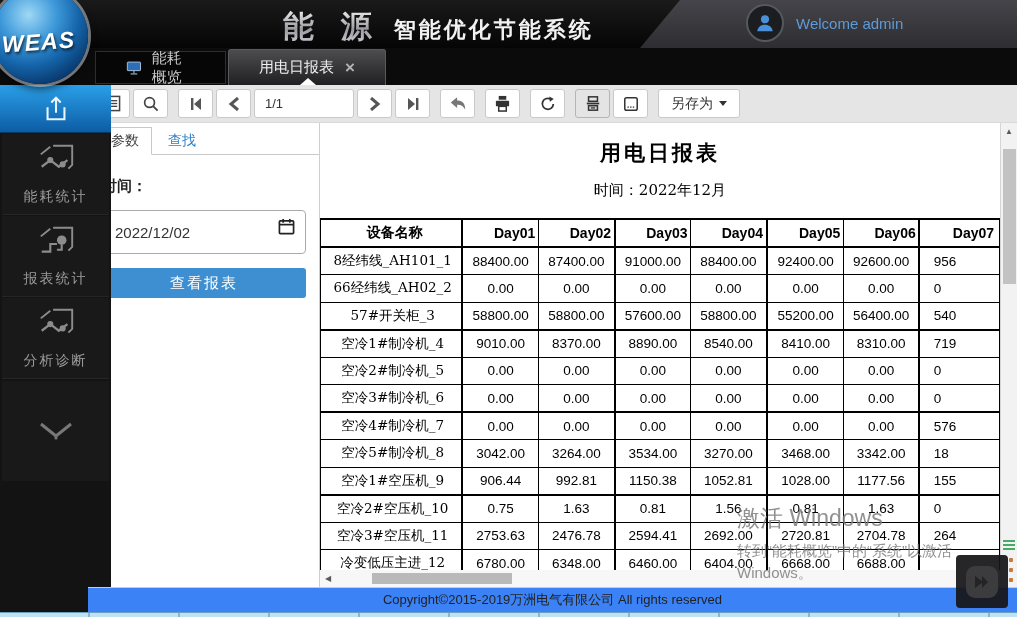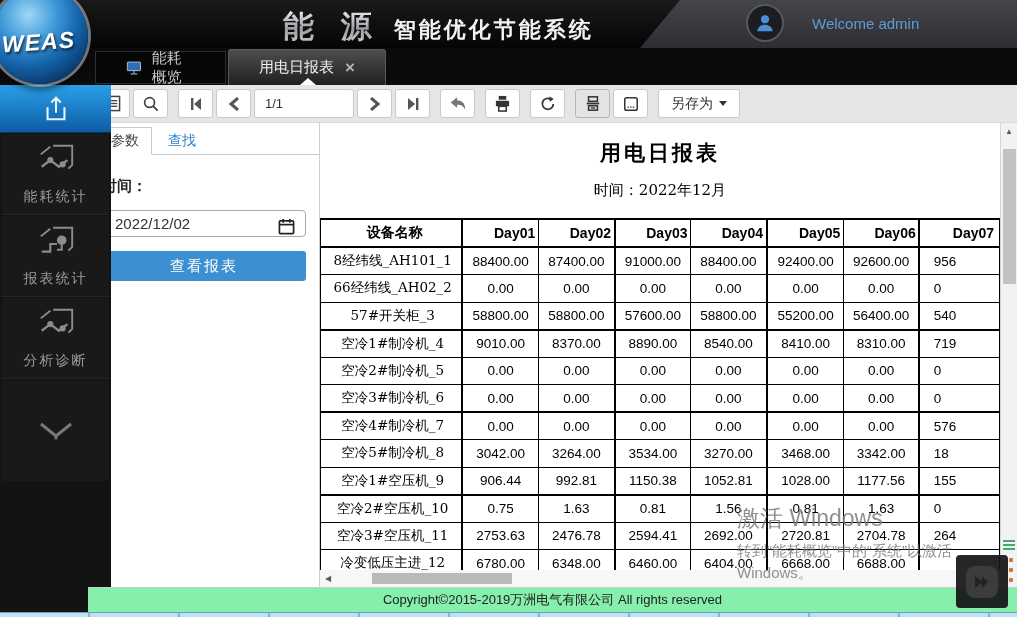--- a/index.html
+++ b/index.html
@@ -7,21 +7,21 @@
   body { font-family:"Liberation Sans", sans-serif; }
   .app { position:relative; width:1017px; height:617px; background:#fff; overflow:hidden; margin:0 auto; }
 
   
   .header { position:absolute; left:0; top:0; width:1017px; height:48px; background:linear-gradient(#1a1a1a,#050505); z-index:5; }
   .header-right { position:absolute; right:0; top:0; width:395px; height:48px; background:linear-gradient(#44444a,#2e2e32); clip-path:polygon(58px 0, 100% 0, 100% 100%, 18px 100%); }
   .brand { position:absolute; left:283px; top:6px; display:flex; align-items:baseline; gap:14px; }
   .brand-primary { font-family:"DejaVu Serif", serif; font-weight:bold; font-size:31px; letter-spacing:8px;
     background:linear-gradient(#ffffff,#9a9aa0 55%,#d8d8de); -webkit-background-clip:text; background-clip:text; color:transparent; }
   .brand-secondary { color:#f2f2f2; font-weight:bold; font-size:22px; letter-spacing:3px; }
-  .welcome { position:absolute; left:746px; top:4px; display:flex; align-items:center; gap:28px; }
+  .welcome { position:absolute; left:746px; top:4px; display:flex; align-items:center; gap:12px; }
   .avatar { width:38px; height:38px; border-radius:50%; background:#1b1d20; border:2px solid #55585c; display:flex; align-items:center; justify-content:center; }
   .welcome-text { color:#5e9bd8; font-size:15px; }
 
   
   .logo { position:absolute; left:-8px; top:-12px; width:96px; height:96px; border-radius:50%; z-index:20;
     background:radial-gradient(circle at 38% 28%, #9fd8f5 0%, #3f9ada 30%, #1565ab 55%, #093a6e 78%, #051f3e 100%);
     box-shadow:0 0 0 3px rgba(200,210,220,.55), 0 4px 10px rgba(0,0,0,.7); display:flex; align-items:center; justify-content:center; }
   .logo-text { color:#fff; font-style:italic; font-weight:bold; font-size:23px; letter-spacing:1px; text-shadow:1px 2px 3px rgba(0,0,0,.7); transform:translate(-2px,6px) rotate(-4deg); }
 
   
@@ -48,21 +48,21 @@
   .saveas { padding:0 12px; font-size:14px; color:#333; gap:6px; margin-left:7px; }
   .caret-down { width:0; height:0; border-left:4px solid transparent; border-right:4px solid transparent; border-top:5px solid #333; }
 
   
   .panel { position:absolute; left:88px; top:123px; width:232px; height:464px; background:#fff; border-right:1px solid #cfcfcf; z-index:2; }
   .panel-tabs { display:flex; align-items:flex-end; gap:4px; padding:6px 0 0 10px; border-bottom:1px solid #c9c9c9; height:32px; }
   .ptab { font-size:14px; padding:4px 12px; cursor:pointer; }
   .ptab.active { color:#444; border:1px solid #c9c9c9; border-bottom:1px solid #fff; background:#fff; position:relative; top:1px; }
   .ptab.link { color:#2a7fc9; }
   .time-label { margin:22px 0 0 14px; font-size:15px; font-weight:bold; color:#222; }
-  .date-input { position:relative; margin:14px 0 0 14px; width:204px; height:27px; border:1px solid #ababab; border-radius:4px; display:flex; align-items:center; padding:0 12px; font-size:15px; color:#333; cursor:text; }
+  .date-input { position:relative; margin:14px 0 0 14px; width:204px; height:44px; border:1px solid #ababab; border-radius:4px; display:flex; align-items:center; padding:0 12px; font-size:15px; color:#333; cursor:text; }
   .date-input .cal { position:absolute; right:10px; top:7px; }
   .view-btn { margin:14px 0 0 14px; width:204px; height:30px; background:#3d8fd1; color:#fff; font-size:15px; border:none; border-radius:3px; display:flex; align-items:center; justify-content:center; letter-spacing:2px; cursor:pointer; }
 
   
   .viewport { position:absolute; left:320px; top:123px; width:680px; height:464px; background:#fff; overflow:hidden; z-index:1; }
   .report-title { position:absolute; left:0; top:16px; width:680px; text-align:center; font-family:"DejaVu Serif", serif; font-weight:bold; font-size:21px; letter-spacing:3px; color:#000; }
   .report-subtitle { position:absolute; left:0; top:58px; width:680px; text-align:center; font-family:"DejaVu Serif", serif; font-size:15px; color:#000; }
   .report-table { position:absolute; left:0; top:95px; border-collapse:collapse; table-layout:fixed; }
   .report-table th, .report-table td { border:1px solid #000; font-size:13.5px; color:#000; text-align:center; overflow:hidden; white-space:nowrap; }
   .report-table th { font-weight:bold; font-size:14px;padding-left:28px; }
@@ -83,21 +83,21 @@
   .hscroll .arrow { width:16px; text-align:center; font-size:8px; color:#5a5a5a; cursor:pointer; }
   .hthumb { position:absolute; left:52px; top:3px; width:140px; height:11px; background:#b9b9b9; cursor:grab; }
 
   
   .watermark { position:absolute; left:737px; top:503px; z-index:7; color:rgba(125,125,125,.85); pointer-events:none; }
   .wm1 { font-size:23px; }
   .wm2 { font-size:15px; margin-top:8px; }
   .wm3 { font-size:15px; margin-top:3px; }
 
   
-  .footer { position:absolute; left:88px; top:587px; width:929px; height:25px; background:#86efac; border-top:1px solid #cccccc; display:flex; align-items:center; justify-content:center; font-size:13px; color:#222; z-index:4; }
+  .footer { position:absolute; left:88px; top:587px; width:929px; height:25px; background:#3b82f6; border-top:1px solid #cccccc; display:flex; align-items:center; justify-content:center; font-size:13px; color:#222; z-index:4; }
   .bottom-strip { position:absolute; left:0; top:612px; width:1017px; height:5px; z-index:8;
     background:repeating-linear-gradient(90deg,#bfe2f2 0 88px,#86b8d2 88px 90px); border-top:1px solid #6d9fbc; }
 
   
   .rec-widget { position:absolute; left:956px; top:555px; width:52px; height:53px; background:rgba(22,22,24,.93); border-radius:4px; z-index:9; display:flex; align-items:center; justify-content:center; }
   .rec-icon { width:32px; height:32px; background:#3c3c3e; border-radius:9px; display:flex; align-items:center; justify-content:center; }
   .rec-dots { position:absolute; left:1009px; top:558px; z-index:9; display:flex; flex-direction:column; gap:6px; }
   .rec-dots span { width:4px; height:4px; background:#c87a3c; border-radius:1px; }
   .rec-lines { position:absolute; left:1003px; top:540px; z-index:9; display:flex; flex-direction:column; gap:2px; }
   .rec-lines span { width:12px; height:2px; background:#46ab66; }

